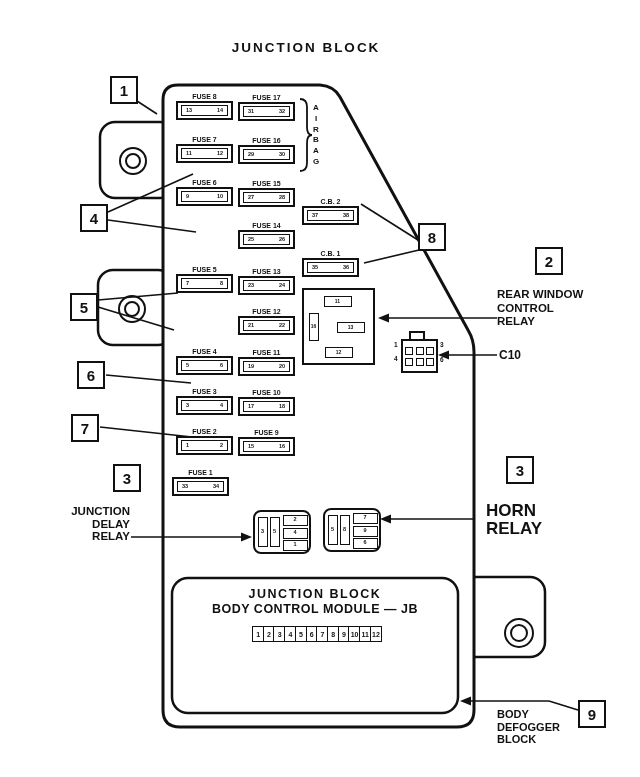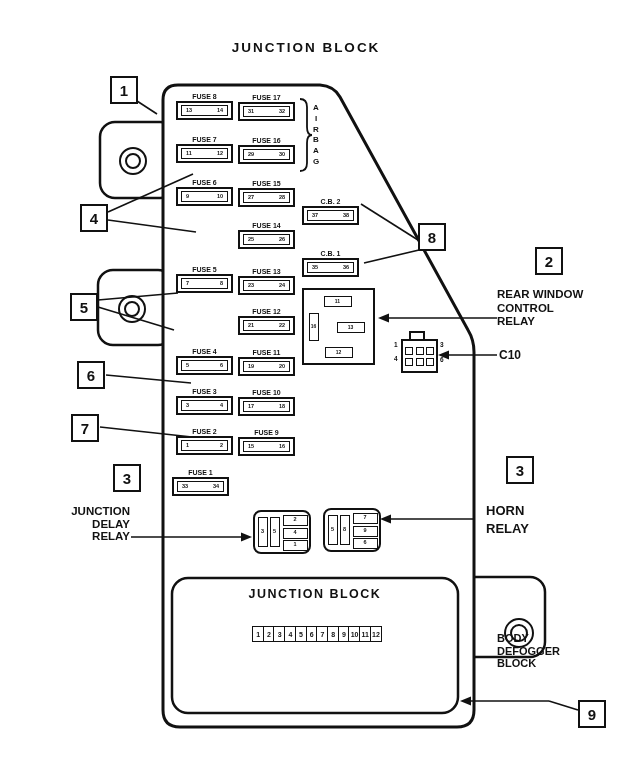--- a/index.html
+++ b/index.html
@@ -342,36 +342,37 @@
     <div class="rslot h" style="left:27.5px;top:15.5px">9</div>
     <div class="rslot h" style="left:27.5px;top:27.5px">6</div>
   </div>
 
   <div class="lbl" style="left:497px;top:288px;font-size:11.5px;line-height:13.5px">
     <div>REAR WINDOW</div>
     <div>CONTROL</div>
     <div>RELAY</div>
   </div>
   <div class="lbl" style="left:499px;top:348px;font-size:12px">C10</div>
-  <div class="lbl" style="left:486px;top:502px;font-size:13px;line-height:17.5px">
+  <div class="lbl" style="left:486px;top:502px;font-size:17px;line-height:17.5px">
     <div>HORN</div>
     <div>RELAY</div>
   </div>
   <div class="lbl" style="left:45px;top:505px;width:85px;text-align:right;font-size:11.5px;line-height:12.5px">
     <div>JUNCTION</div>
     <div>DELAY</div>
     <div>RELAY</div>
   </div>
-  <div class="lbl" style="left:497px;top:632px;font-size:11px;line-height:12.5px">
+  <div class="lbl" style="left:497px;top:708px;font-size:11px;line-height:12.5px">
     <div>BODY</div>
     <div>DEFOGGER</div>
     <div>BLOCK</div>
   </div>
 
   <div class="bcm-line1">JUNCTION BLOCK</div>
+  <div class="bcm-line2">BODY CONTROL MODULE — JB</div>
   <div class="bcm-pins" id="bcm-pins">
       <div class="bcm-pin">1</div>
       <div class="bcm-pin">2</div>
       <div class="bcm-pin">3</div>
       <div class="bcm-pin">4</div>
       <div class="bcm-pin">5</div>
       <div class="bcm-pin">6</div>
       <div class="bcm-pin">7</div>
       <div class="bcm-pin">8</div>
       <div class="bcm-pin">9</div>

